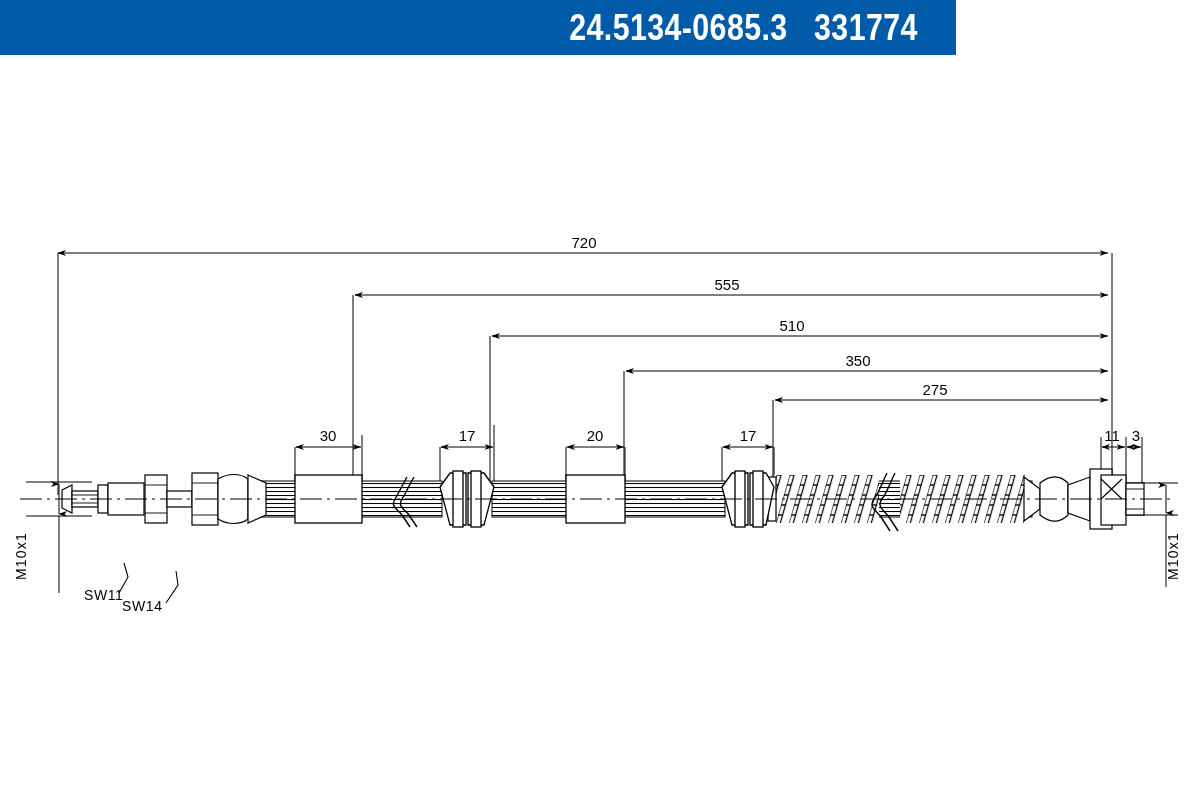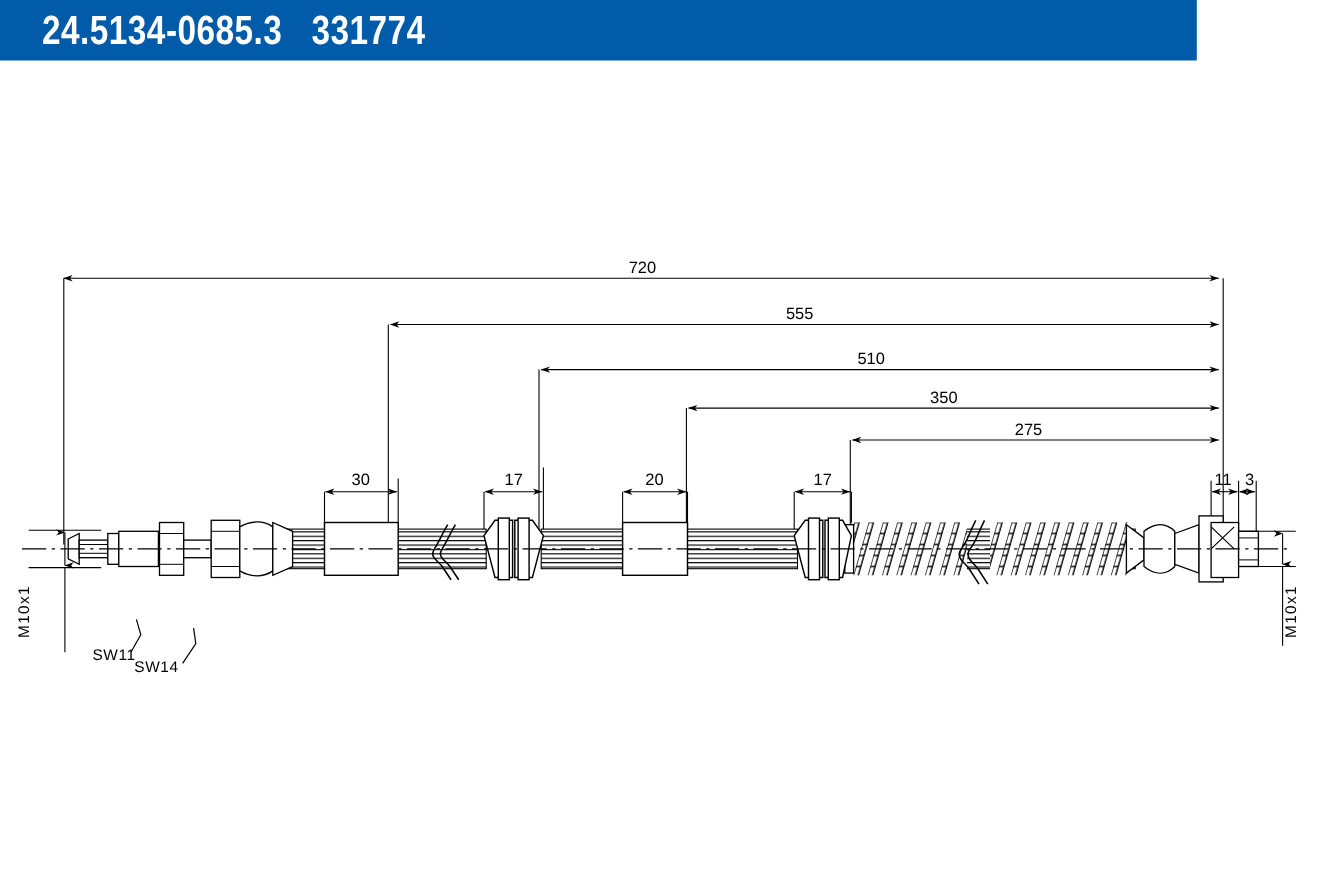--- a/index.html
+++ b/index.html
@@ -19,26 +19,26 @@
     position: relative;
     width: 1200px;
     height: 800px;
     background: #ffffff;
   }
   
   #header-banner {
     position: absolute;
     left: 0;
     top: 0;
-    width: 1088px;
+    width: 956px;
     height: 55px;
     background: #015ba8;
     display: flex;
     align-items: center;
-    justify-content: flex-start;
+    justify-content: flex-end;
     overflow: hidden;
   }
   #header-title {
     color: #ffffff;
     font-family: "Liberation Sans Narrow", "Liberation Sans", sans-serif;
     font-size: 37px;
     font-weight: bold;
     letter-spacing: 0.5px;
     transform: scaleX(0.82);
     transform-origin: center center;

